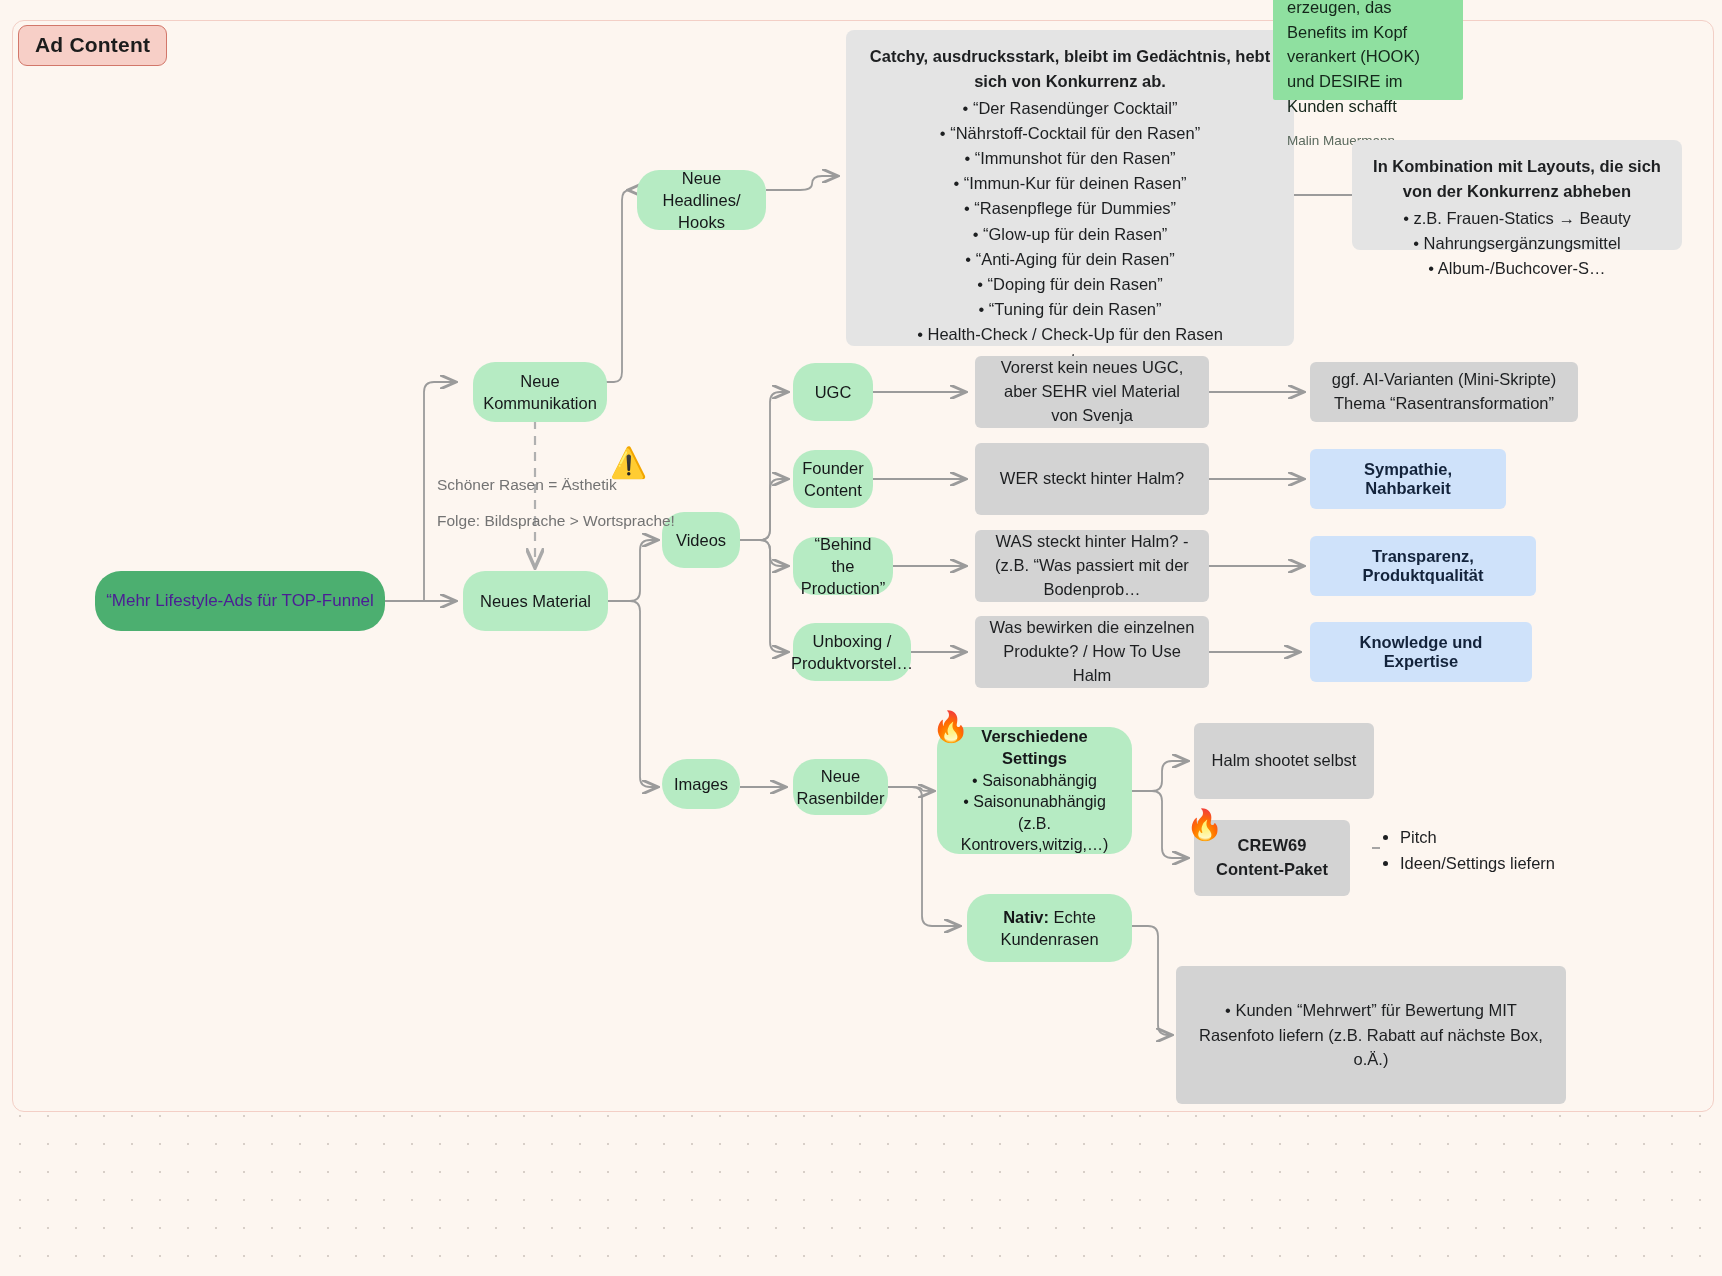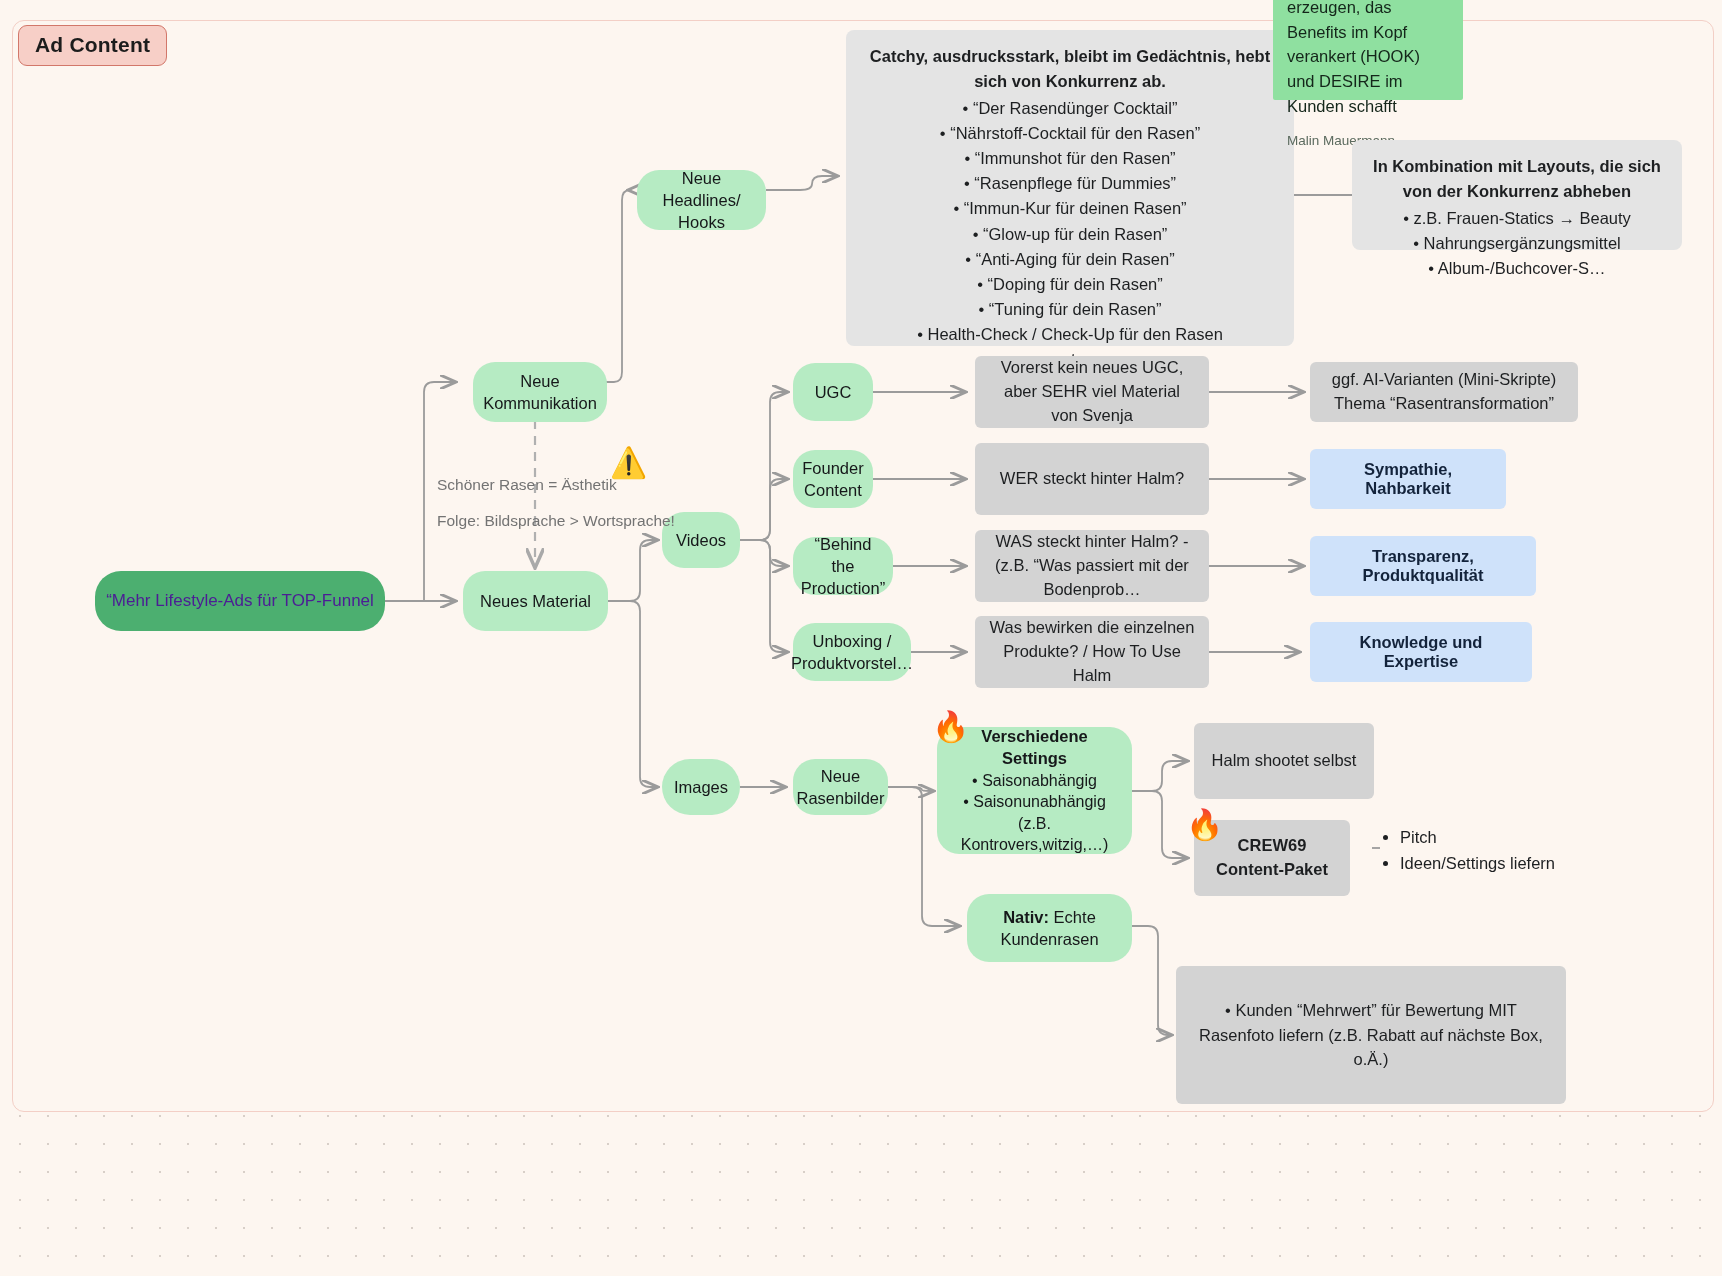--- a/index.html
+++ b/index.html
@@ -181,34 +181,34 @@
   <div class="node root" style="left:95px;top:571px;width:290px;height:60px;">“Mehr Lifestyle-Ads für TOP-Funnel</div>
 
   <div class="node green" style="left:473px;top:362px;width:134px;height:60px;">Neue Kommunikation</div>
 
   <div class="node green" style="left:463px;top:571px;width:145px;height:60px;">Neues Material</div>
 
   <div class="node green" style="left:637px;top:170px;width:129px;height:60px;">Neue Headlines/ Hooks</div>
 
   <div class="node green" style="left:662px;top:512px;width:78px;height:56px;">Videos</div>
 
-  <div class="node green" style="left:662px;top:759px;width:78px;height:56px;border-radius:28px;">Images</div>
+  <div class="node green" style="left:662px;top:759px;width:78px;height:50px;border-radius:28px;">Images</div>
 
   <div class="caution" style="left:437px;top:452px;">Schöner Rasen = Ästhetik</div>
   <div class="caution" style="left:437px;top:488px;">Folge: Bildsprache &gt; Wortsprache!</div>
   <div class="warn-icon" style="left:610px;top:448px;">⚠️</div>
 
   <div class="node gray-soft" style="left:846px;top:30px;width:448px;height:316px;">
     <div class="hdr-title">Catchy, ausdrucksstark, bleibt im Gedächtnis, hebt sich von Konkurrenz ab.</div>
     <ul class="bl ctr-list" id="hdl-list">
         <li>“Der Rasendünger Cocktail”</li>
         <li>“Nährstoff-Cocktail für den Rasen”</li>
         <li>“Immunshot für den Rasen”</li>
+        <li>“Immun-Kur für deinen Rasen”</li>
         <li>“Rasenpflege für Dummies”</li>
-        <li>“Immun-Kur für deinen Rasen”</li>
         <li>“Glow-up für dein Rasen”</li>
         <li>“Anti-Aging für dein Rasen”</li>
         <li>“Doping für dein Rasen”</li>
         <li>“Tuning für dein Rasen”</li>
         <li>Health-Check / Check-Up für den Rasen</li>
         <li>etc.</li>
       </ul>
   </div>
 
   <div class="node sticky" style="left:1273px;top:-40px;width:190px;height:140px;">

